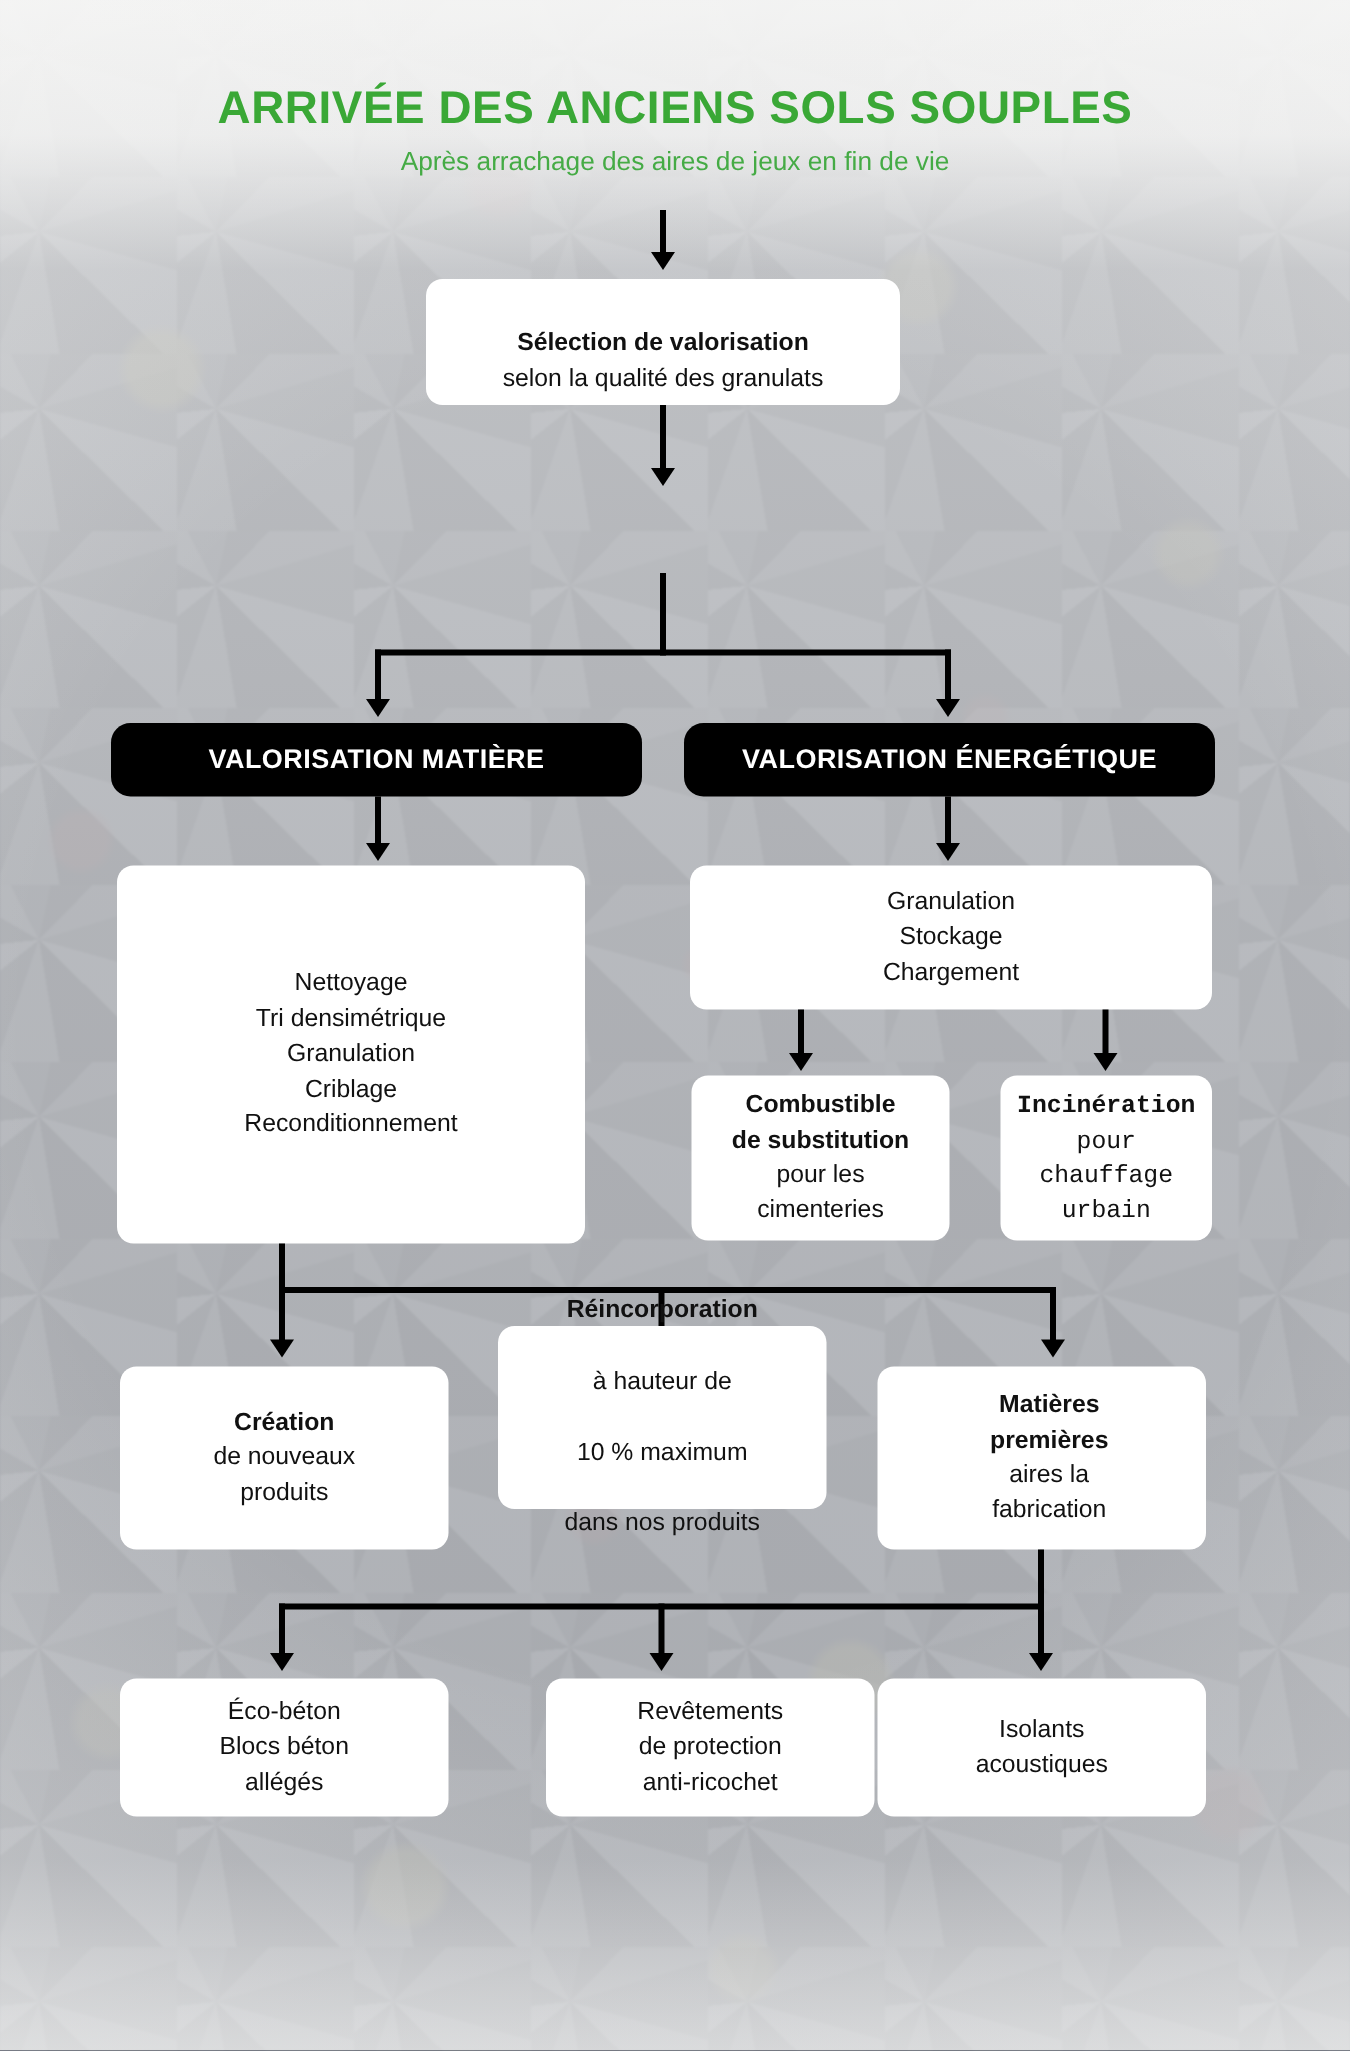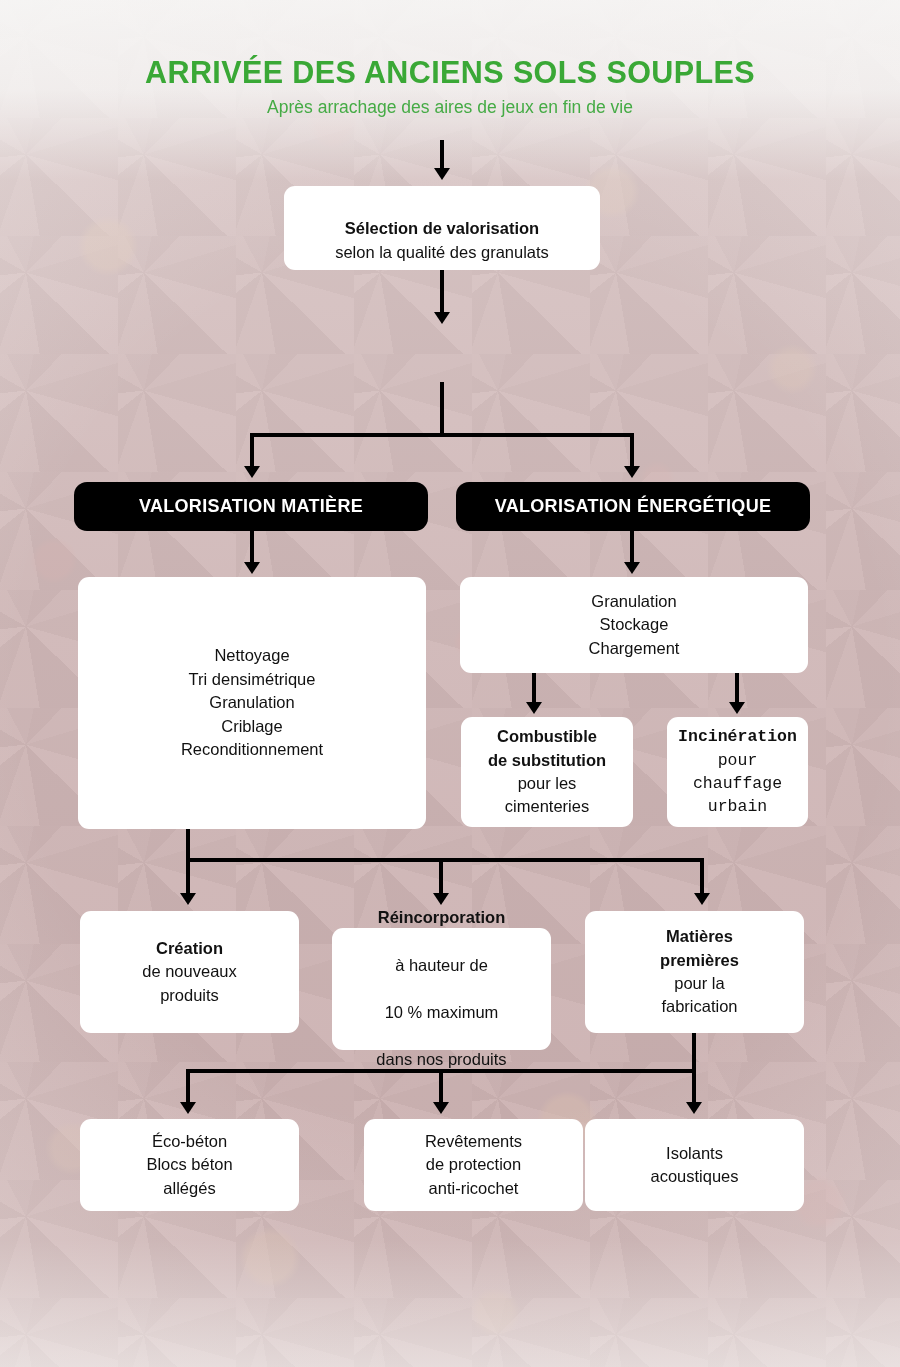--- a/index.html
+++ b/index.html
@@ -13,21 +13,21 @@
     font-family: "Liberation Sans", sans-serif;
     background: #f2f2f0;
     overflow: hidden;
   }
 
   #stage {
     position: relative;
     width: 900px;
     height: 1367px;
     overflow: hidden;
-    background: #7f1d1d;
+    background: #0f172a;
   }
 
   
   #bg-texture {
     position: absolute;
     left: 0; top: 0;
     width: 900px; height: 1367px;
     background-color: #b9bcc0;
     background-image:
       radial-gradient(circle at 12% 18%, rgba(225,208,90,0.55) 0 1.6%, transparent 2.2%),
@@ -196,21 +196,21 @@
     <div class="box dark" style="left:456px; top:482px; width:354px; height:49px;">
       <span class="line hd">VALORISATION ÉNERGÉTIQUE</span>
     </div>
 
     <div class="vline" style="left:250px; top:531px; height:34px;"></div>
     <div class="arrowhead" style="left:244px; top:562px;"></div>
 
     <div class="vline" style="left:630px; top:531px; height:34px;"></div>
     <div class="arrowhead" style="left:624px; top:562px;"></div>
 
-    <div class="box" style="left:78px; top:577px; width:348px; height:252px;">
+    <div class="box" style="left:78px; top:577px; width:312px; height:252px;">
       <span class="line bd">Nettoyage</span>
       <span class="line bd">Tri densimétrique</span>
       <span class="line bd">Granulation</span>
       <span class="line bd">Criblage</span>
       <span class="line bd">Reconditionnement</span>
     </div>
 
     <div class="box" style="left:460px; top:577px; width:348px; height:96px;">
       <span class="line bd">Granulation</span>
       <span class="line bd">Stockage</span>
@@ -244,31 +244,31 @@
     <div class="arrowhead" style="left:433px; top:893px;"></div>
     <div class="vline" style="left:700px; top:858px; height:38px;"></div>
     <div class="arrowhead" style="left:694px; top:893px;"></div>
 
     <div class="box" style="left:80px; top:911px; width:219px; height:122px;">
       <span class="line hd">Création</span>
       <span class="line bd">de nouveaux</span>
       <span class="line bd">produits</span>
     </div>
 
-    <div class="box" style="left:332px; top:928px; width:219px; height:122px;gap:24px;">
+    <div class="box" style="left:332px; top:884px; width:219px; height:122px;gap:24px;">
       <span class="line hd">Réincorporation</span>
       <span class="line bd">à hauteur de</span>
       <span class="line bd">10 % maximum</span>
       <span class="line bd">dans nos produits</span>
     </div>
 
     <div class="box" style="left:585px; top:911px; width:219px; height:122px;padding-left:20px;">
       <span class="line hd">Matières</span>
       <span class="line hd">premières</span>
-      <span class="line bd">pour la</span>
+      <span class="line bd">aires la</span>
       <span class="line bd">fabrication</span>
     </div>
 
     <div class="vline" style="left:692px; top:1033px; height:38px;"></div>
     <div class="hline" style="left:186px; top:1069px; width:510px;"></div>
     <div class="vline" style="left:186px; top:1069px; height:36px;"></div>
     <div class="arrowhead" style="left:180px; top:1102px;"></div>
     <div class="vline" style="left:439px; top:1069px; height:36px;"></div>
     <div class="arrowhead" style="left:433px; top:1102px;"></div>
     <div class="vline" style="left:692px; top:1069px; height:36px;"></div>

